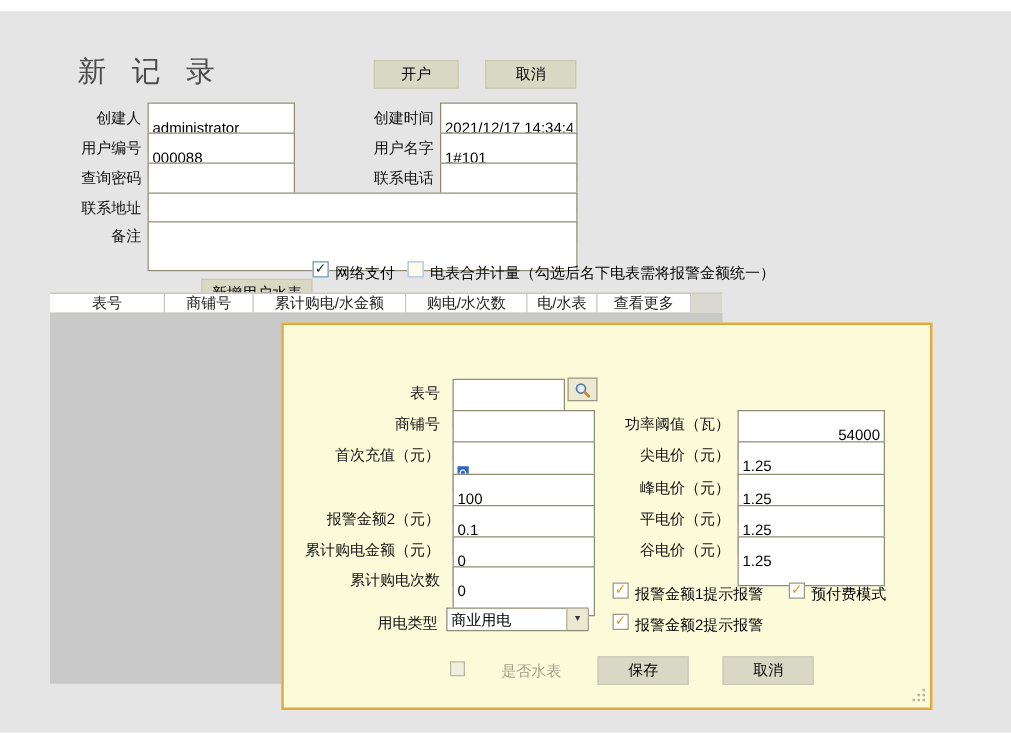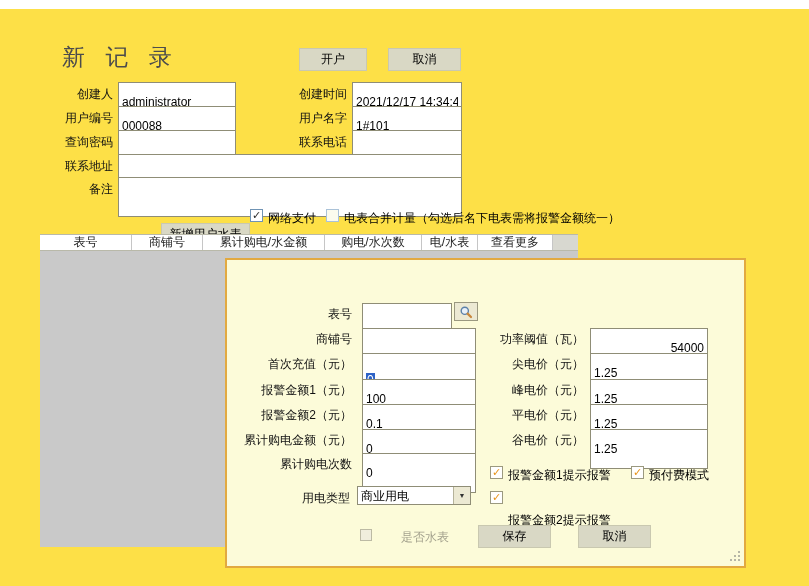--- a/index.html
+++ b/index.html
@@ -1,18 +1,18 @@
 <!DOCTYPE html>
 <html><head>
 <meta charset="utf-8">
 <style>
   html,body { margin:0; padding:0; }
   .page {
     position:relative; width:809px; height:586px;
-    background:#fde047; overflow:hidden;
+    background:#e5e5e5; overflow:hidden;
     font-family:"Liberation Sans","DejaVu Sans",sans-serif;
     font-size:12px; color:#000;
   }
   .topstrip { position:absolute; left:0; top:0; width:809px; height:9px; background:#ffffff; }
   .title {
     position:absolute; left:62px; top:42px; font-size:23px; color:#4c4c4c;
     letter-spacing:7px; white-space:nowrap;
   }
   .lbl { position:absolute; text-align:right; white-space:nowrap; color:#111; }
   .inp {
@@ -137,21 +137,20 @@
         <line x1="8.6" y1="8.6" x2="12" y2="12" stroke="#c8873c" stroke-width="2.2" stroke-linecap="round"></line>
       </svg>
     </div>
 
     <div class="lbl" style="left:0; top:71px; width:125px;">商铺号</div>
     <input class="inp" style="left: 135px; top: 68px; width: 114px;" value="">
 
     <div class="lbl" style="left:0; top:96px; width:125px;">首次充值（元）</div>
     <div class="inp" style="left:135px; top:93px; width:114px;"><span class="sel">0</span></div>
 
-    <div class="lbl" style="left:0; top:122px; width:125px;">报警金额1（元）</div>
     <input class="inp" style="left: 135px; top: 119px; width: 114px;" value="100">
 
     <div class="lbl" style="left:0; top:147px; width:125px;">报警金额2（元）</div>
     <input class="inp" style="left: 135px; top: 144px; width: 114px;" value="0.1">
 
     <div class="lbl" style="left:0; top:172px; width:125px;">累计购电金额（元）</div>
     <input class="inp" style="left: 135px; top: 169px; width: 114px;" value="0">
 
     <div class="lbl" style="left:0; top:196px; width:125px;">累计购电次数</div>
     <input class="inp" style="left: 135px; top: 193px; width: 114px;" value="0">
@@ -175,21 +174,21 @@
     <input class="inp" style="left: 363px; top: 144px; width: 118px;" value="1.25">
 
     <div class="lbl" style="left:255px; top:172px; width:102px;">谷电价（元）</div>
     <input class="inp" style="left: 363px; top: 169px; width: 118px;" value="1.25">
 
     <div class="cb orange" style="left:263px; top:206px;">✓</div>
     <div class="cblbl" style="left:281px; top:207px;">报警金额1提示报警</div>
     <div class="cb orange" style="left:404px; top:206px;">✓</div>
     <div class="cblbl" style="left:422px; top:207px;">预付费模式</div>
     <div class="cb orange" style="left:263px; top:231px;">✓</div>
-    <div class="cblbl" style="left:281px; top:232px;margin-top:20px;">报警金额2提示报警</div>
+    <div class="cblbl" style="left:281px; top:232px;">报警金额2提示报警</div>
 
     <div class="cb disabled" style="left:133px; top:269px; width:12px; height:12px;"></div>
     <div class="cblbl disabled" style="left:150px; top:269px;">是否水表</div>
     <div class="btn" style="left:251px; top:265px; width:73px;">保存</div>
     <div class="btn" style="left:351px; top:265px; width:73px;">取消</div>
 
     <div class="grip"></div>
   </div>
 </div>
 

